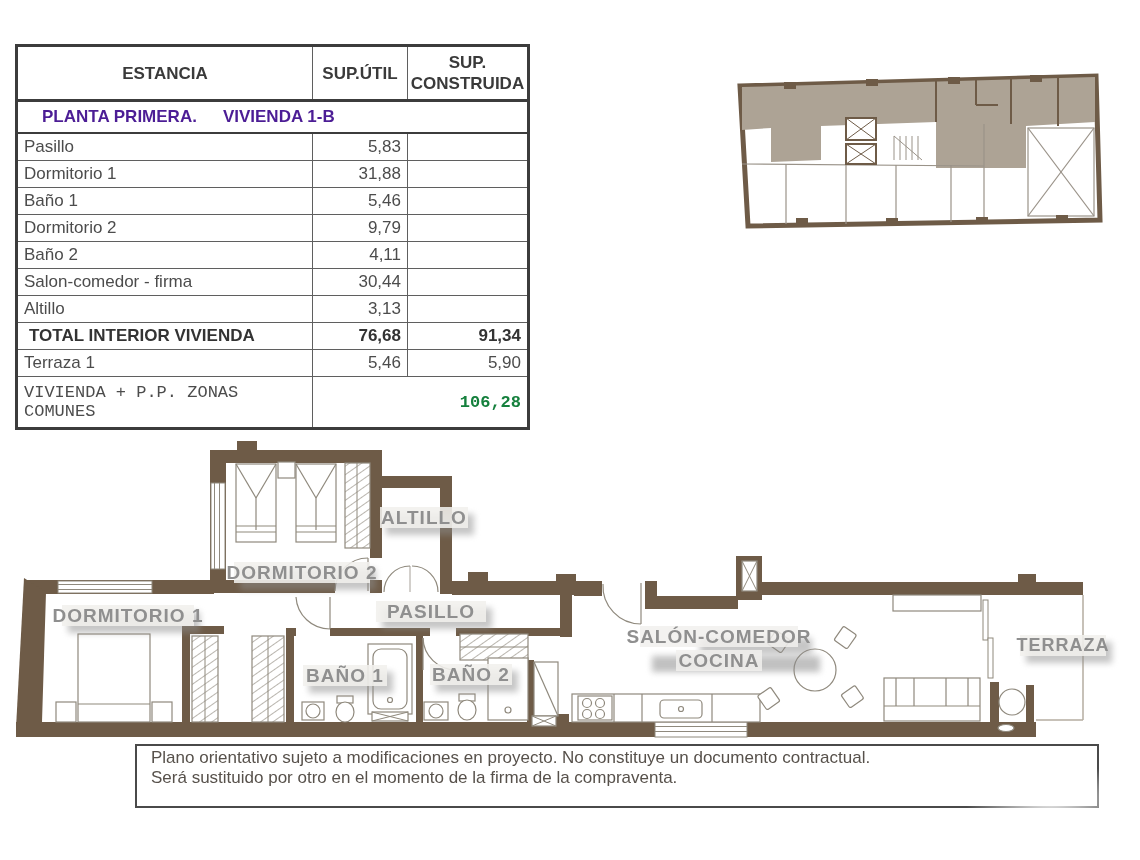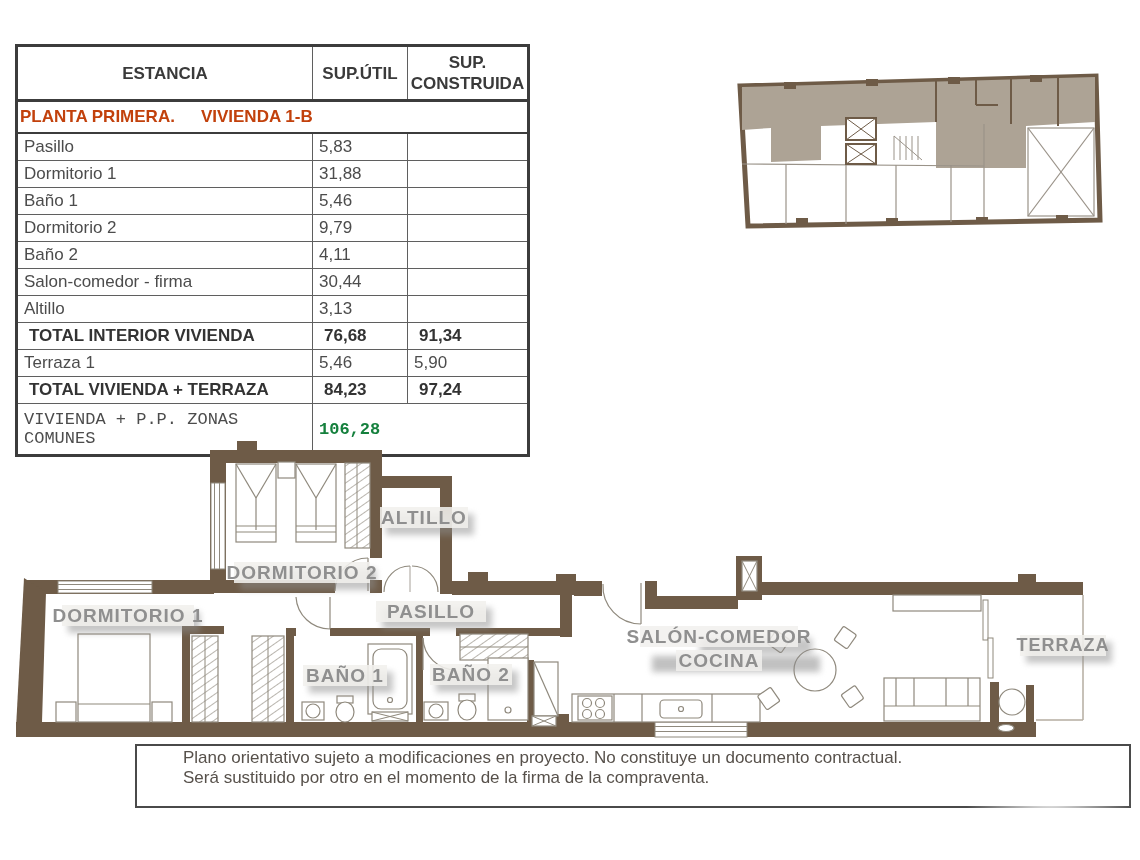--- a/index.html
+++ b/index.html
@@ -6,28 +6,28 @@
   .sheet{position:relative;width:1140px;height:860px;background:#ffffff;overflow:hidden;
          font-family:"Liberation Sans",sans-serif;}
   
   .area-table-wrap{position:absolute;left:15px;top:44px;}
   table.area{border-collapse:collapse;width:512px;table-layout:fixed;
              font-size:17px;color:#4c4c4c;border:3px solid #3c3c3c;}
   table.area th,table.area td{border:1.5px solid #5f5f5f;padding:3px 6px;overflow:hidden;}
   table.area thead th{font-weight:bold;color:#3a3a3a;text-align:center;
                       border-bottom:3px solid #3c3c3c;padding:5px 2px;line-height:21px;}
   td.room{text-align:left;}
-  td.num{text-align:left;}
-  tr.section td{font-weight:bold;color:#c2410c;border-bottom:2.5px solid #3c3c3c;padding:5px 2px;}
+  td.num{text-align:right;}
+  tr.section td{font-weight:bold;color:#4c1d95;border-bottom:2.5px solid #3c3c3c;padding:5px 24px;}
   tr.section .sep{display:inline-block;width:26px;}
   tr.bold-row td{font-weight:bold;color:#333;padding-left:11px;}
   tr.comunes td{padding:6px 6px;font-family:Liberation Mono, monospace;}
   
   .disclaimer{position:absolute;left:135px;top:744px;width:938px;height:56px;
-              border:2px solid #4a4a4a;padding:2px 8px 2px 46px;
+              border:2px solid #4a4a4a;padding:2px 8px 2px 14px;
               font-size:17px;line-height:19.5px;color:#57514b;background:#fff;}
   .watermark{position:absolute;left:965px;top:762px;width:170px;height:75px;
              background:radial-gradient(closest-side,rgba(255,255,255,0.95),rgba(255,255,255,0));
              pointer-events:none;}
   svg{position:absolute;}
   .plan-label{font-family:"Liberation Sans",sans-serif;font-weight:bold;font-size:19px;
               letter-spacing:1px;fill:#8f8f8f;}
   .plan-label.small{font-size:18px;}
 </style>
 </head>
@@ -92,25 +92,20 @@
         </tr>
         <tr class="bold-row">
           <td class="room">TOTAL INTERIOR VIVIENDA</td>
           <td class="num">76,68</td>
           <td class="num">91,34</td>
         </tr>
         <tr>
           <td class="room">Terraza 1</td>
           <td class="num">5,46</td>
           <td class="num">5,90</td>
-        </tr>
-        <tr class="bold-row">
-          <td class="room">TOTAL VIVIENDA + TERRAZA</td>
-          <td class="num">84,23</td>
-          <td class="num">97,24</td>
         </tr>
         <tr class="comunes">
           <td class="room">VIVIENDA + P.P. ZONAS COMUNES</td>
           <td class="num" colspan="2" style="font-weight:bold;color:#15803d;">106,28</td>
         </tr>
       </tbody>
     </table>
   </div>
 
   <svg style="left:726px;top:60px;" width="404" height="184" viewBox="0 0 404 184">

